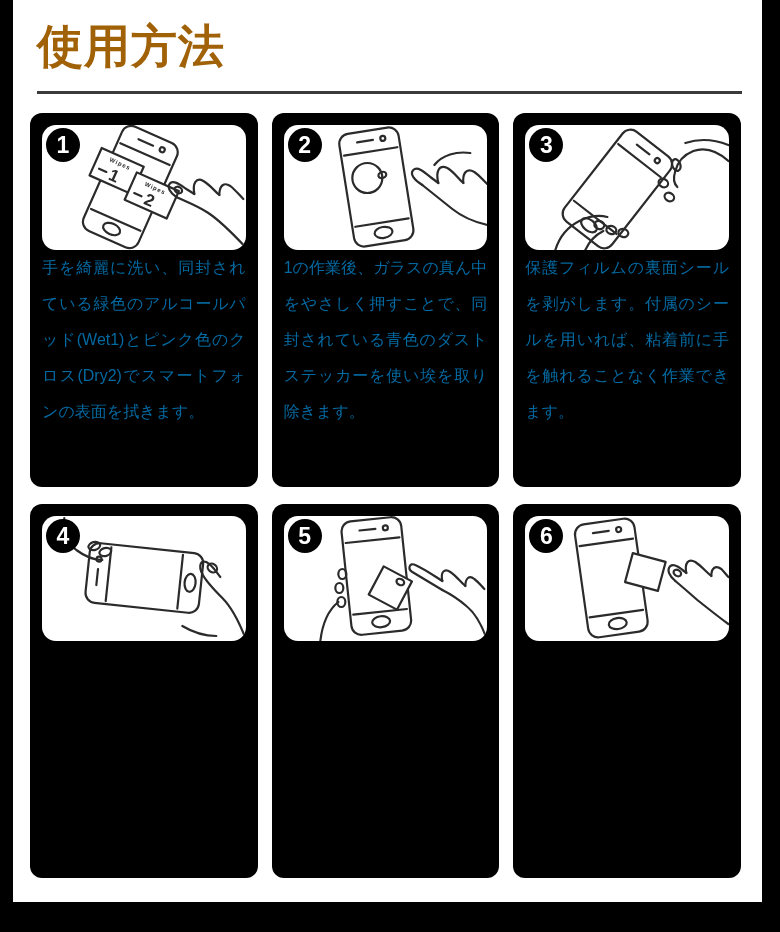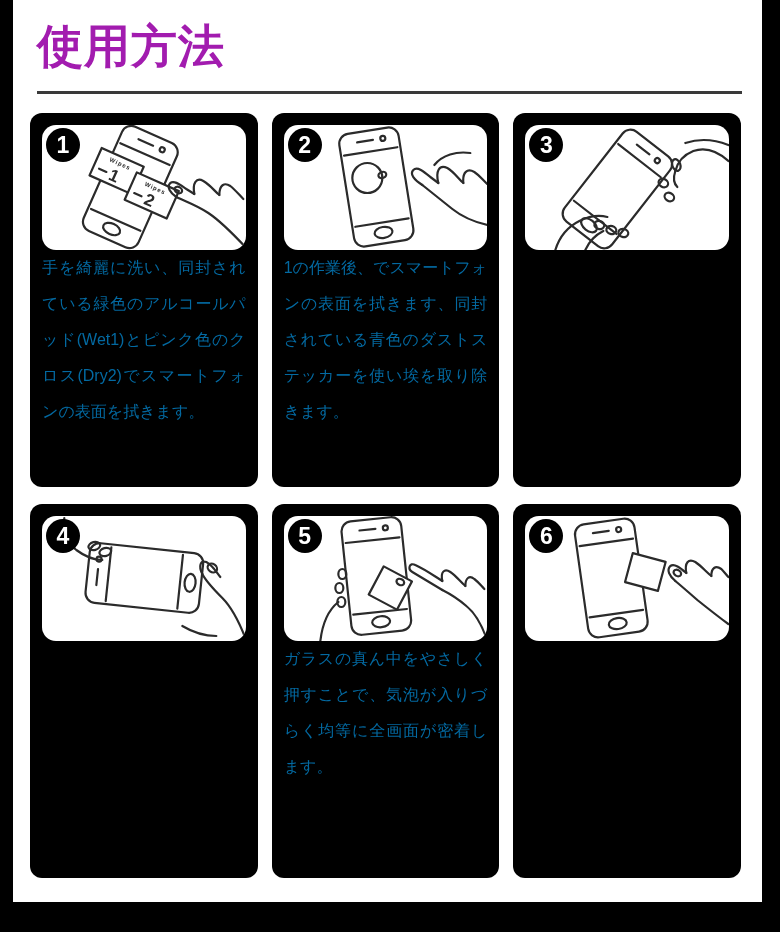--- a/index.html
+++ b/index.html
@@ -9,21 +9,21 @@
     font-family:"Liberation Sans","DejaVu Sans",sans-serif;
   }
   
   .frame{position:absolute;background:#000;}
   .frame-left{left:0;top:0;width:13px;height:932px;}
   .frame-right{left:762px;top:0;width:18px;height:932px;}
   .frame-bottom{left:0;top:902px;width:780px;height:30px;}
   
   .title{
     position:absolute;left:37px;top:21px;
-    font-size:46px;line-height:1.1;font-weight:900;color:#a21caf;
+    font-size:46px;line-height:1.1;font-weight:900;color:#a16207;
     letter-spacing:1px;
   }
   .rule{position:absolute;left:37px;top:91px;width:705px;height:3px;background:#3a3a3a;}
   
   .grid{
     position:absolute;left:30px;top:113px;width:711px;
     display:grid;grid-template-columns:repeat(3,1fr);
     column-gap:14px;row-gap:17px;grid-auto-rows:374px;
   }
   .card{
@@ -119,21 +119,21 @@
         <path d="M138,60 C130,55 125,49 129,45 C133,41 140,47 146,52 L154,58"></path>
         <path d="M154,58 C151,46 155,39 163,43 C170,47 174,54 179,58"></path>
         <path d="M179,58 C178,47 183,43 190,47 C196,51 199,56 203,59"></path>
         <path d="M150,40 C158,30 172,26 186,28"></path>
         <ellipse cx="98" cy="50" rx="4" ry="3" transform="rotate(-20 98 50)"></ellipse>
       </svg>
       <div class="badge">
           <span>2</span>
         </div>
     </div>
-    <div class="step-text">1の作業後、でスマートフォンの表面を拭きます、同封されている青色のダストステッカーを使い埃を取り除きます。</div>
+    <div class="step-text">1の作業後、ガラスの真ん中をやさしく押すことで、同封されている青色のダストステッカーを使い埃を取り除きます。</div>
   </div>
 
   <div class="card">
     <div class="illo">
       <svg viewBox="0 0 203 125">
         <path d="M30,125 C34,112 42,102 54,96 C64,91 74,90 82,92"></path>
         <path d="M60,125 C64,116 70,110 78,106"></path>
         <use href="#ph" transform="translate(92,64) rotate(38)"></use>
         <path d="M203,36 C192,26 180,22 168,26 C158,30 152,38 150,46"></path>
         <path d="M150,46 C148,52 148,58 152,62"></path>
@@ -142,20 +142,21 @@
         <ellipse cx="144" cy="72" rx="5" ry="4" transform="rotate(30 144 72)"></ellipse>
         <ellipse cx="74" cy="100" rx="5" ry="4" transform="rotate(15 74 100)"></ellipse>
         <ellipse cx="86" cy="105" rx="5" ry="4" transform="rotate(15 86 105)"></ellipse>
         <ellipse cx="98" cy="108" rx="5" ry="4" transform="rotate(15 98 108)"></ellipse>
         <path d="M160,18 C172,14 188,14 203,20"></path>
       </svg>
       <div class="badge">
           <span>3</span>
         </div>
     </div>
+    <div class="step-text">保護フィルムの裏面シールを剥がします。付属のシールを用いれば、粘着前に手を触れることなく作業できます。</div>
   </div>
 
   <div class="card">
     <div class="illo">
       <svg viewBox="0 0 203 125">
         <path d="M22,2 C20,14 24,26 34,34 C42,40 52,44 60,44"></path>
         <use href="#ph" transform="translate(102,62) rotate(-84)"></use>
         <ellipse cx="52" cy="30" rx="6" ry="4" transform="rotate(-15 52 30)"></ellipse>
         <ellipse cx="63" cy="36" rx="6" ry="4" transform="rotate(-15 63 36)"></ellipse>
         <path d="M203,122 C196,104 190,92 180,82 C172,74 164,66 160,58"></path>
@@ -181,21 +182,20 @@
         <path d="M203,125 C198,110 192,98 182,90 C174,83 166,78 158,74"></path>
         <path d="M158,74 C148,68 138,62 128,56 C123,53 125,46 131,49 C140,53 150,60 158,65"></path>
         <path d="M158,65 C156,56 160,52 166,56 C172,60 176,66 181,70"></path>
         <path d="M181,70 C181,62 185,59 190,63 C194,66 197,70 200,73"></path>
         <ellipse cx="116" cy="66" rx="4" ry="3" transform="rotate(25 116 66)"></ellipse>
       </svg>
       <div class="badge">
           <span>5</span>
         </div>
     </div>
-    <div class="step-text">ガラスの真ん中をやさしく押すことで、気泡が入りづらく均等に全画面が密着します。</div>
   </div>
 
   <div class="card">
     <div class="illo">
       <svg viewBox="0 0 203 125">
         <use href="#ph" transform="translate(86,62) rotate(-8)"></use>
         <rect class="fw" x="103" y="41" width="34" height="30" transform="rotate(15 120 56)"></rect>
         <path d="M203,108 C192,100 182,92 172,84 C164,77 156,70 150,65"></path>
         <path d="M150,65 C144,60 141,54 145,50 C149,47 155,52 161,57"></path>
         <path d="M161,57 C159,47 163,42 170,46 C176,50 181,56 186,60"></path>

